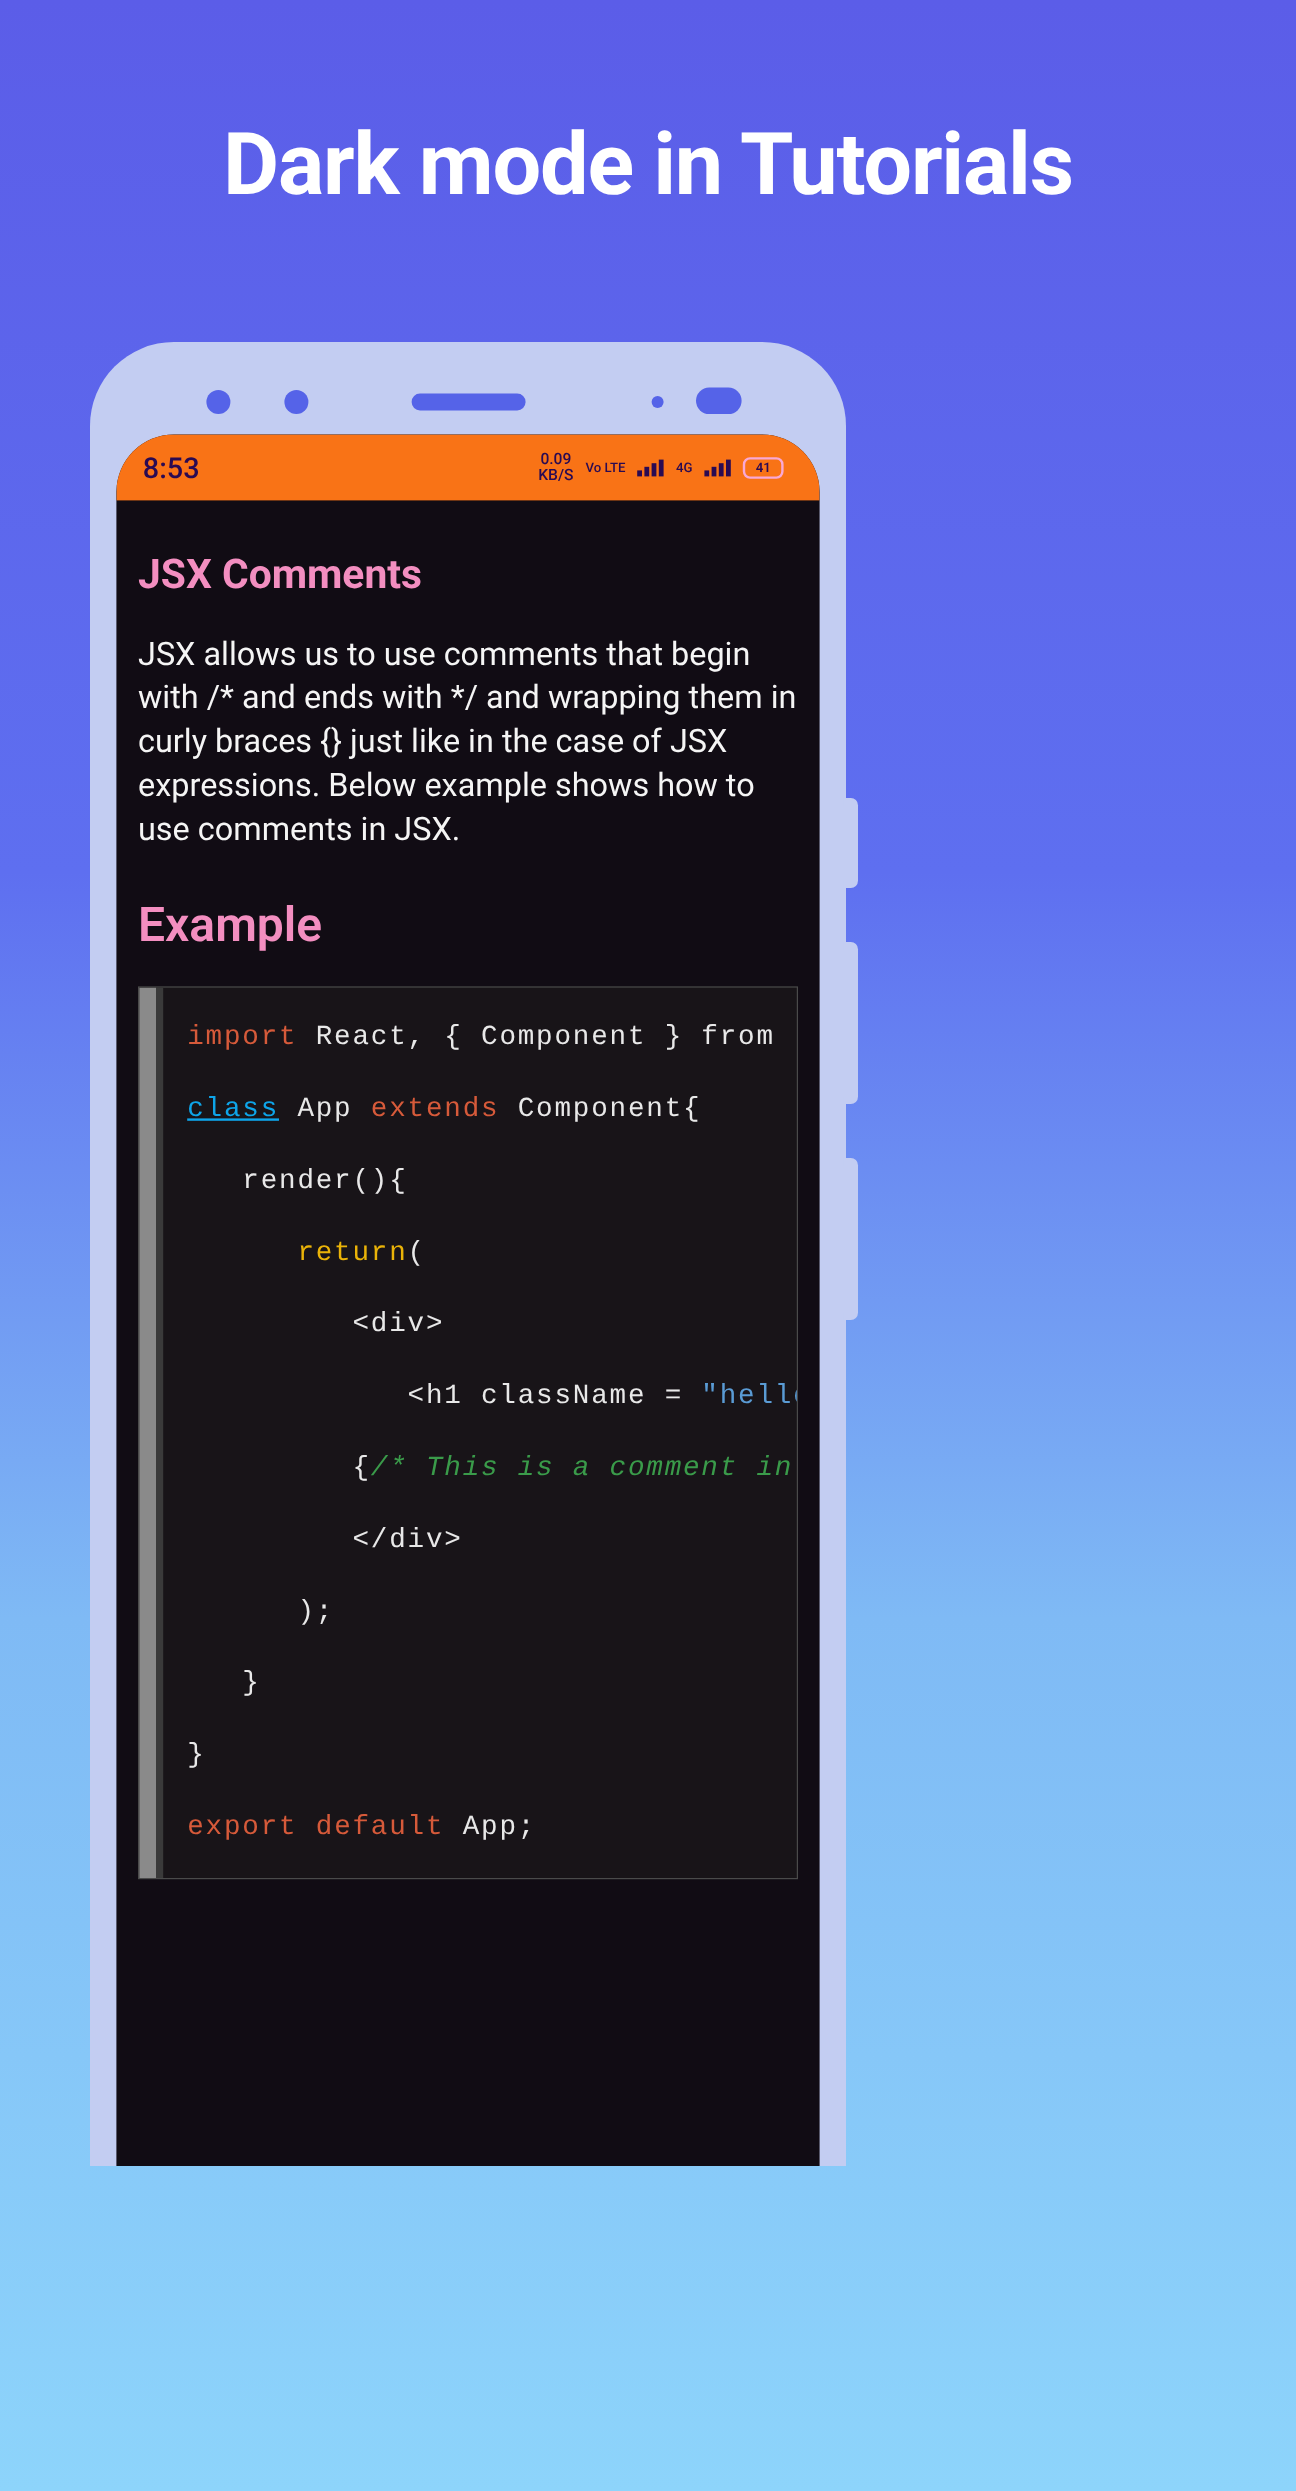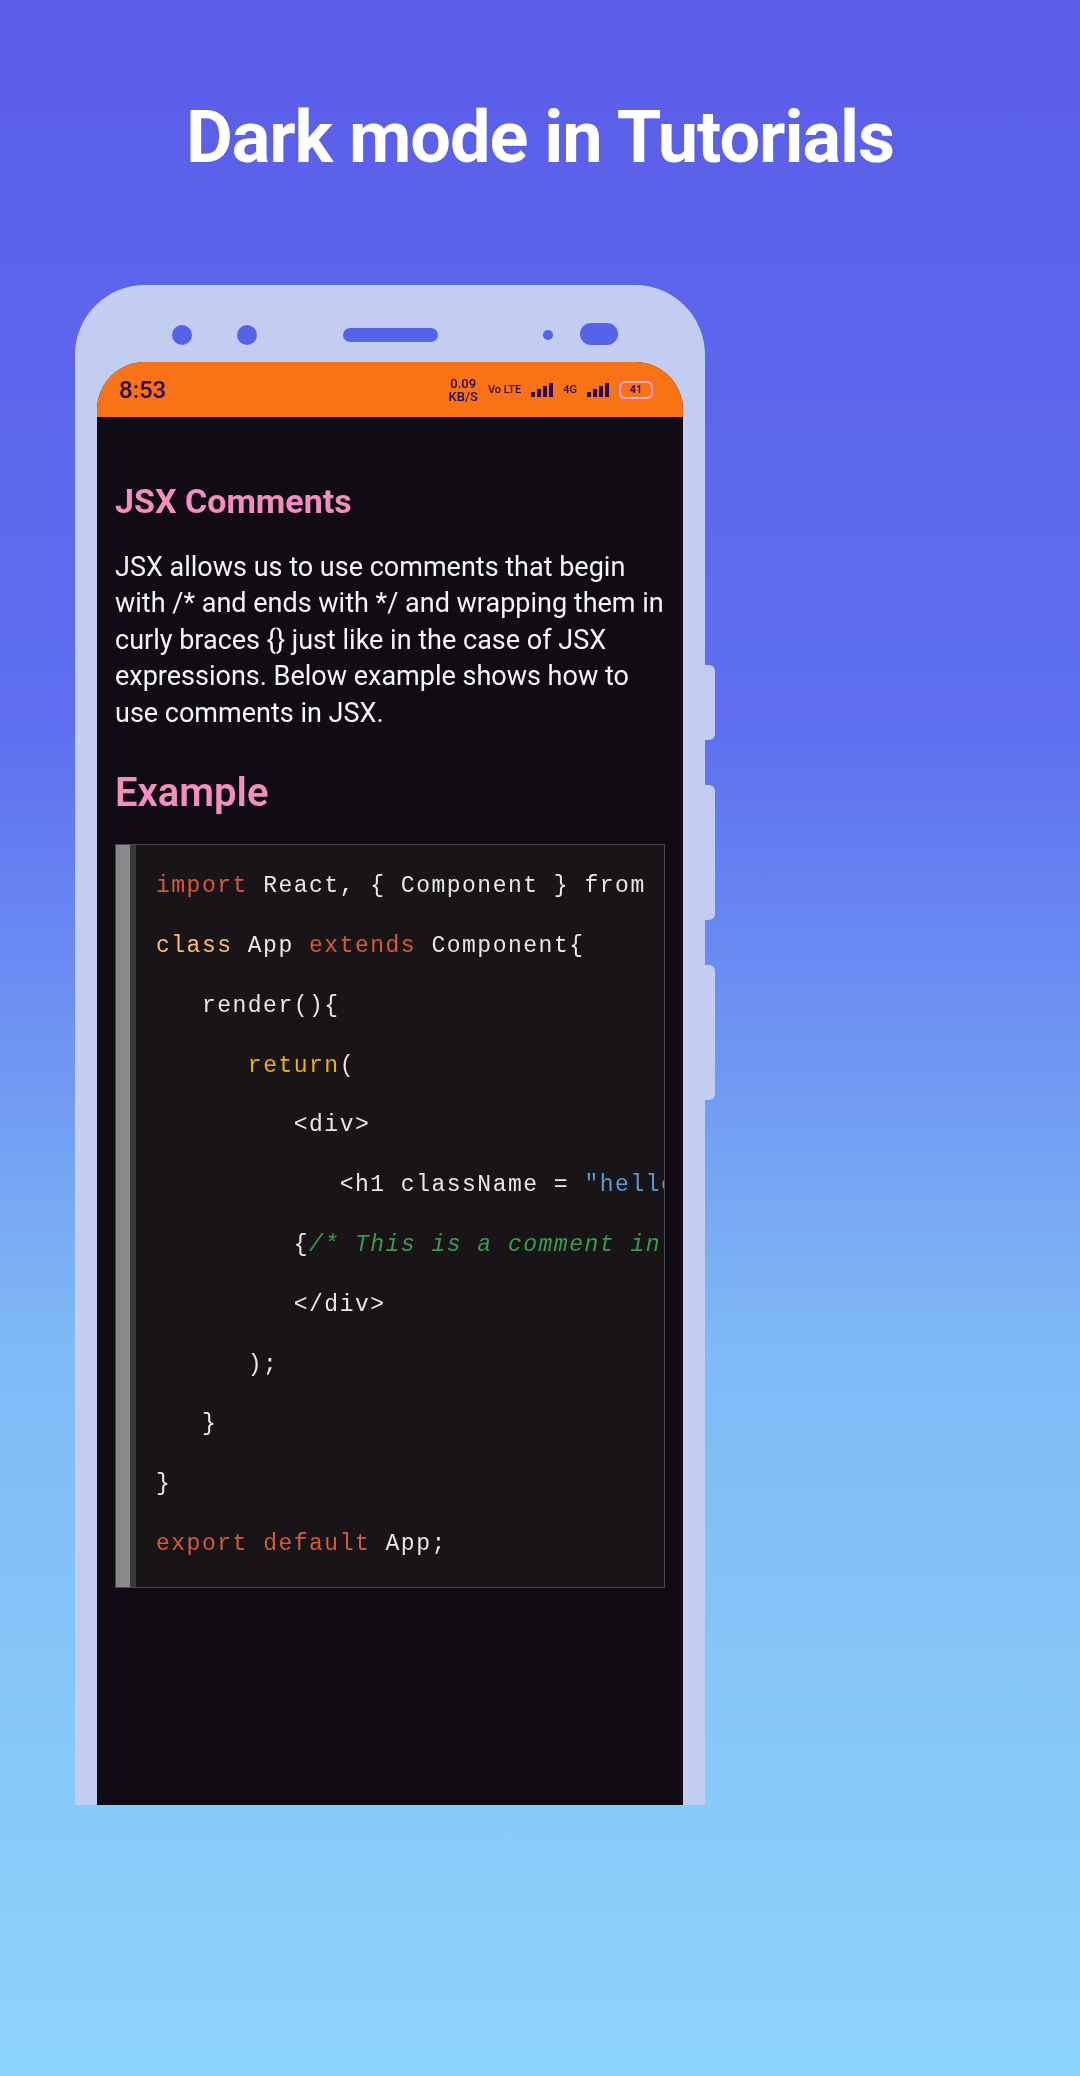--- a/index.html
+++ b/index.html
@@ -90,21 +90,21 @@
       display: flex;
       align-items: center;
       gap: 10px;
       font-size: 14px;
     }
     .status-right .speed { font-size: 13px; line-height: 1; text-align: center; }
     .status-right .bars { display: flex; align-items: flex-end; gap: 2px; }
     .status-right .bars span { width: 4px; background: #2a0a52; }
     .status-right .battery { border: 2px solid #f9a8d4; border-radius: 6px; width: 34px; height: 18px; position: relative; display: flex; align-items: center; justify-content: center; font-size: 11px; font-weight: 600; }
     .content {
-      padding: 64px 18px 0 18px;
+      padding: 42px 18px 0 18px;
       color: #fff;
     }
     .section-title {
       color: #f38ec0;
       font-size: 34px;
       font-weight: 700;
       margin-bottom: 28px;
     }
     .body-text {
       color: #f5f5f5;
@@ -140,21 +140,21 @@
     .code-block {
       font-family: 'Courier New', Courier, monospace;
       font-size: 23px;
       line-height: 2.6;
       padding: 12px 0 12px 40px;
       white-space: pre;
       color: #e8e8e8;
       letter-spacing: 1.5px;
     }
     .kw-import { color: #d65a3a; }
-    .kw-class { color: #fdba74; }
+    .kw-class { color: #0ea5e9; text-decoration: underline; }
     .kw-extends { color: #d65a3a; }
     .kw-return { color: #eab308; }
     .kw-export { color: #d65a3a; }
     .kw-default { color: #d65a3a; }
     .str { color: #5a9bd4; }
     .comment { color: #3a9b4a; font-style: italic; }
     .attr-val { color: #5a9bd4; }
   </style>
 </head>
 <body>

